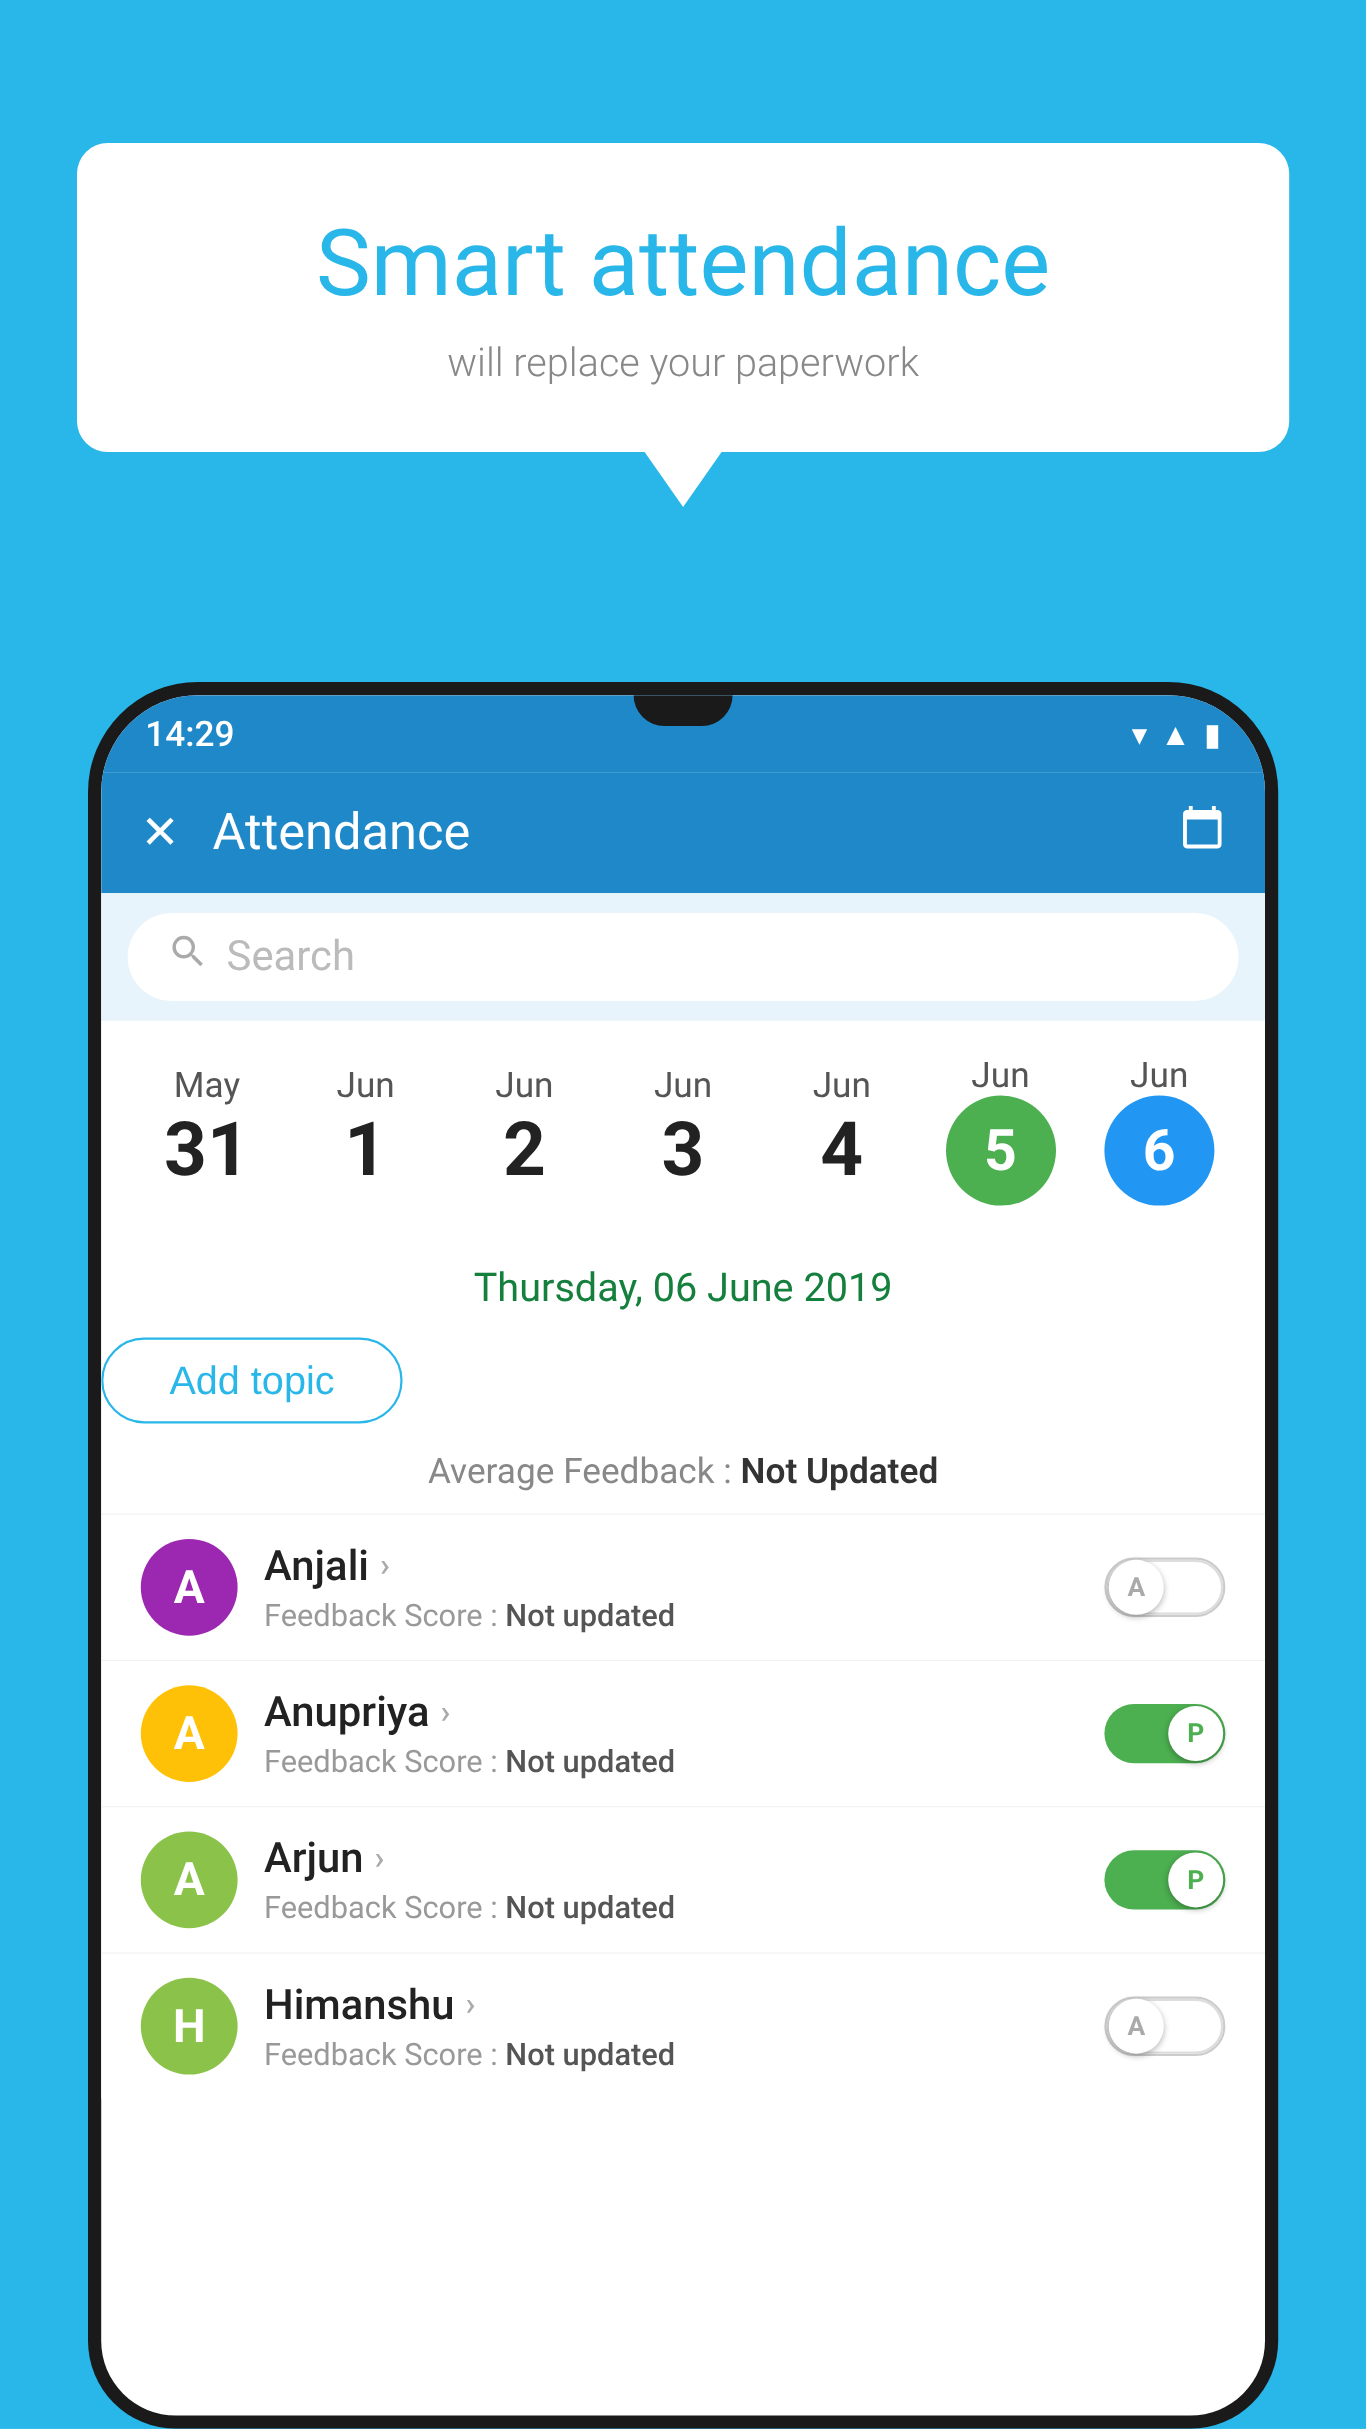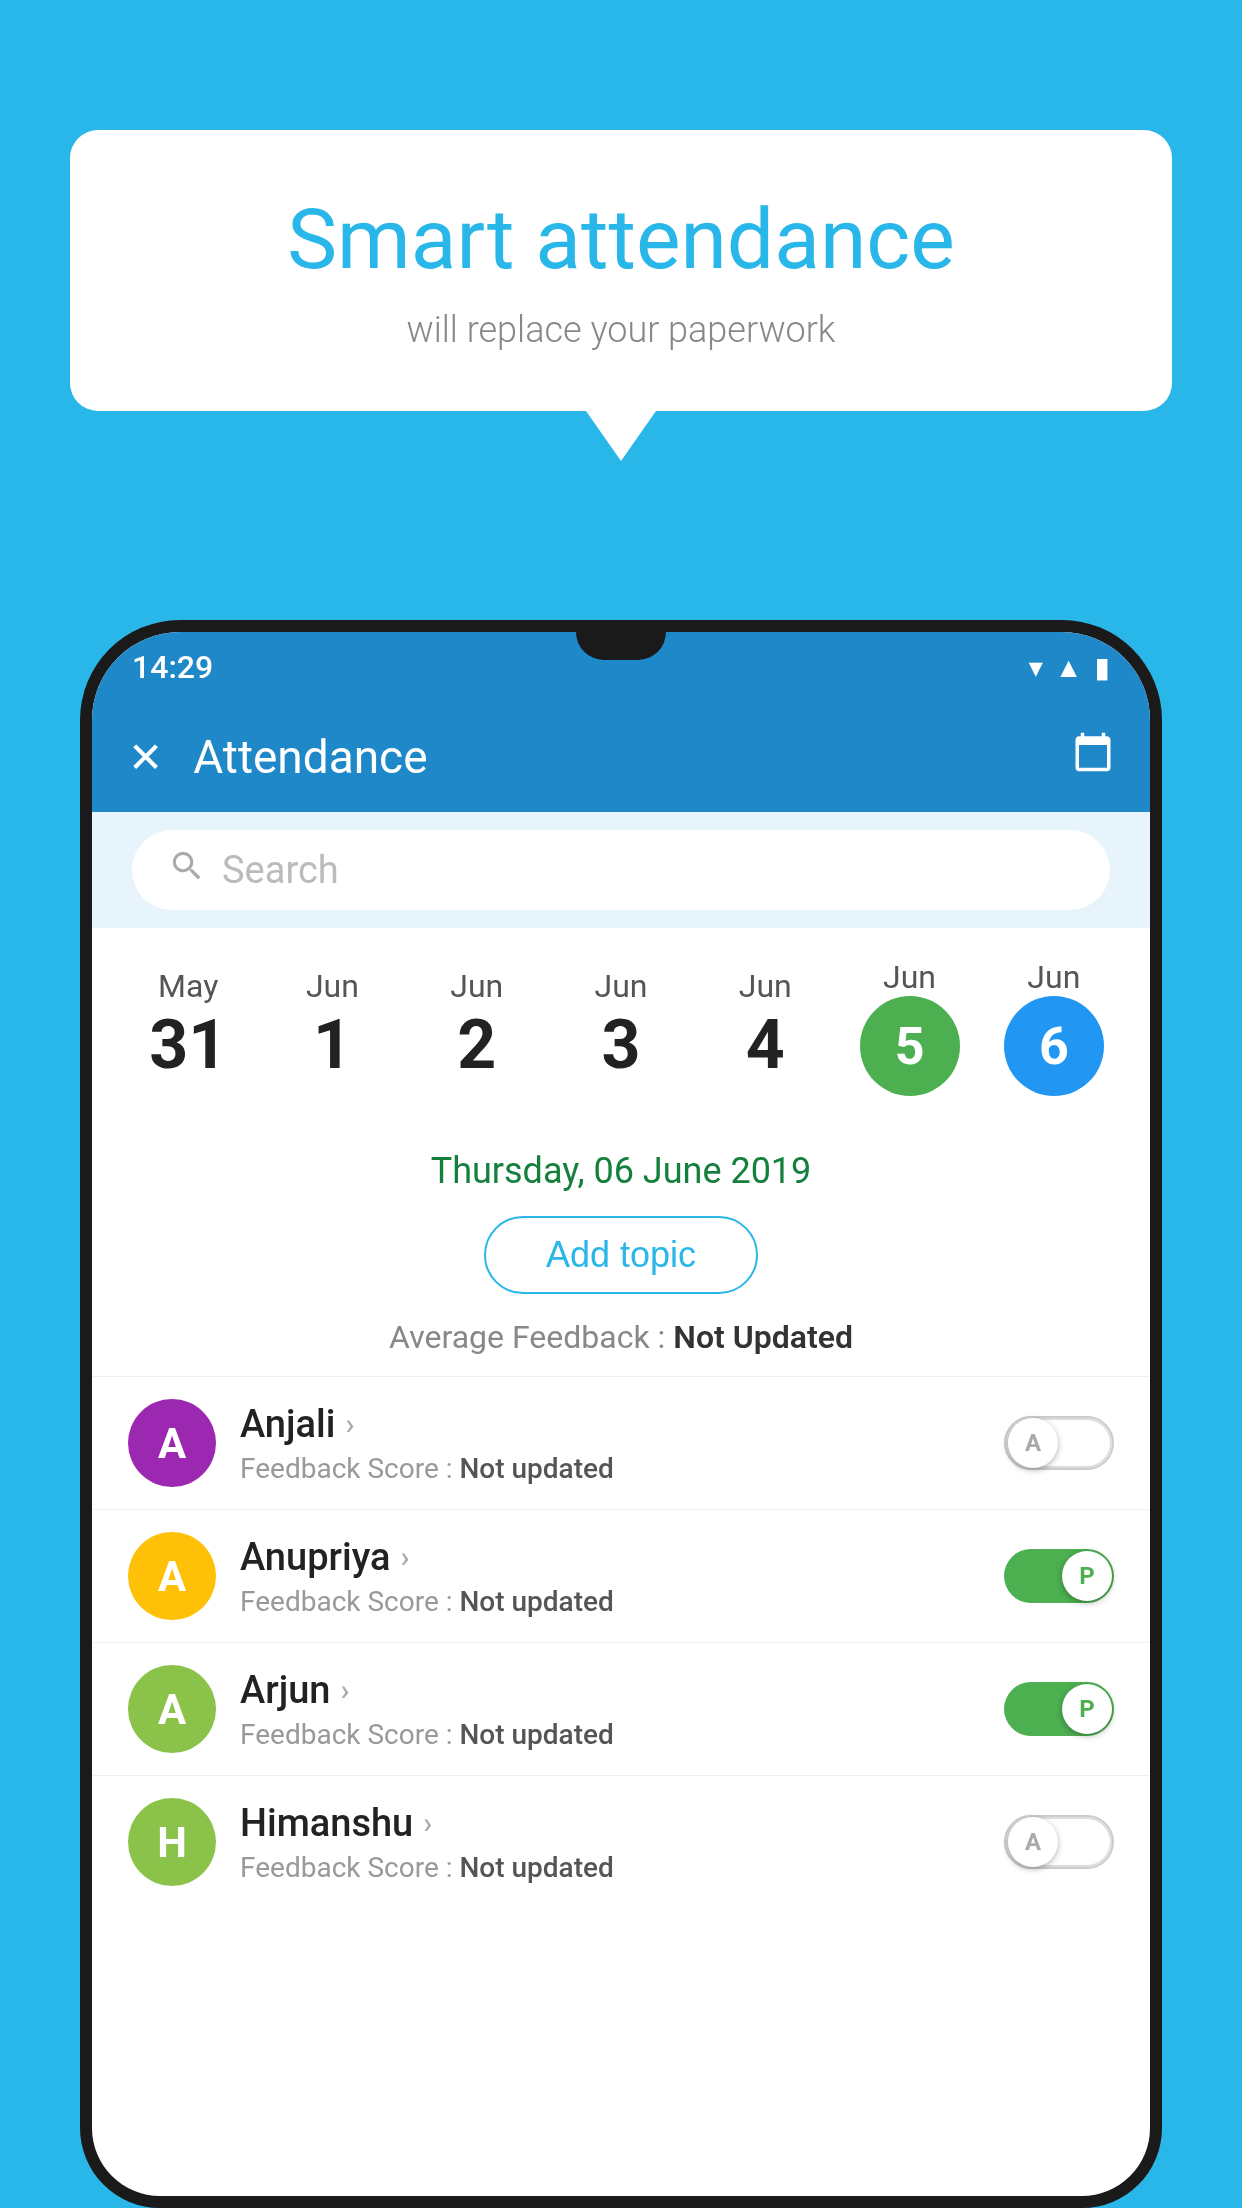--- a/index.html
+++ b/index.html
@@ -139,21 +139,21 @@
 
     .app-bar-icon {
       color: white;
       font-size: 42px;
       cursor: pointer;
     }
 
     
     .search-bar-container {
       background: #e8f4fb;
-      padding: 18px 40px;
+      padding: 18px 24px;
     }
 
     .search-bar {
       background: white;
       border-radius: 40px;
       height: 80px;
       display: flex;
       align-items: center;
       padding: 0 36px;
       gap: 16px;
@@ -237,21 +237,21 @@
     .selected-date-row {
       text-align: center;
       padding: 24px 0 10px;
       font-size: 36px;
       color: #15803d;
       font-weight: 400;
     }
 
     .add-topic-btn {
       display: flex;
-      justify-content: center;
+      justify-content: flex-start;
       padding: 14px 0;
     }
 
     .add-topic-button {
       border: 2px solid #29b6e8;
       border-radius: 50px;
       padding: 16px 60px;
       color: #29b6e8;
       font-size: 36px;
       background: white;

